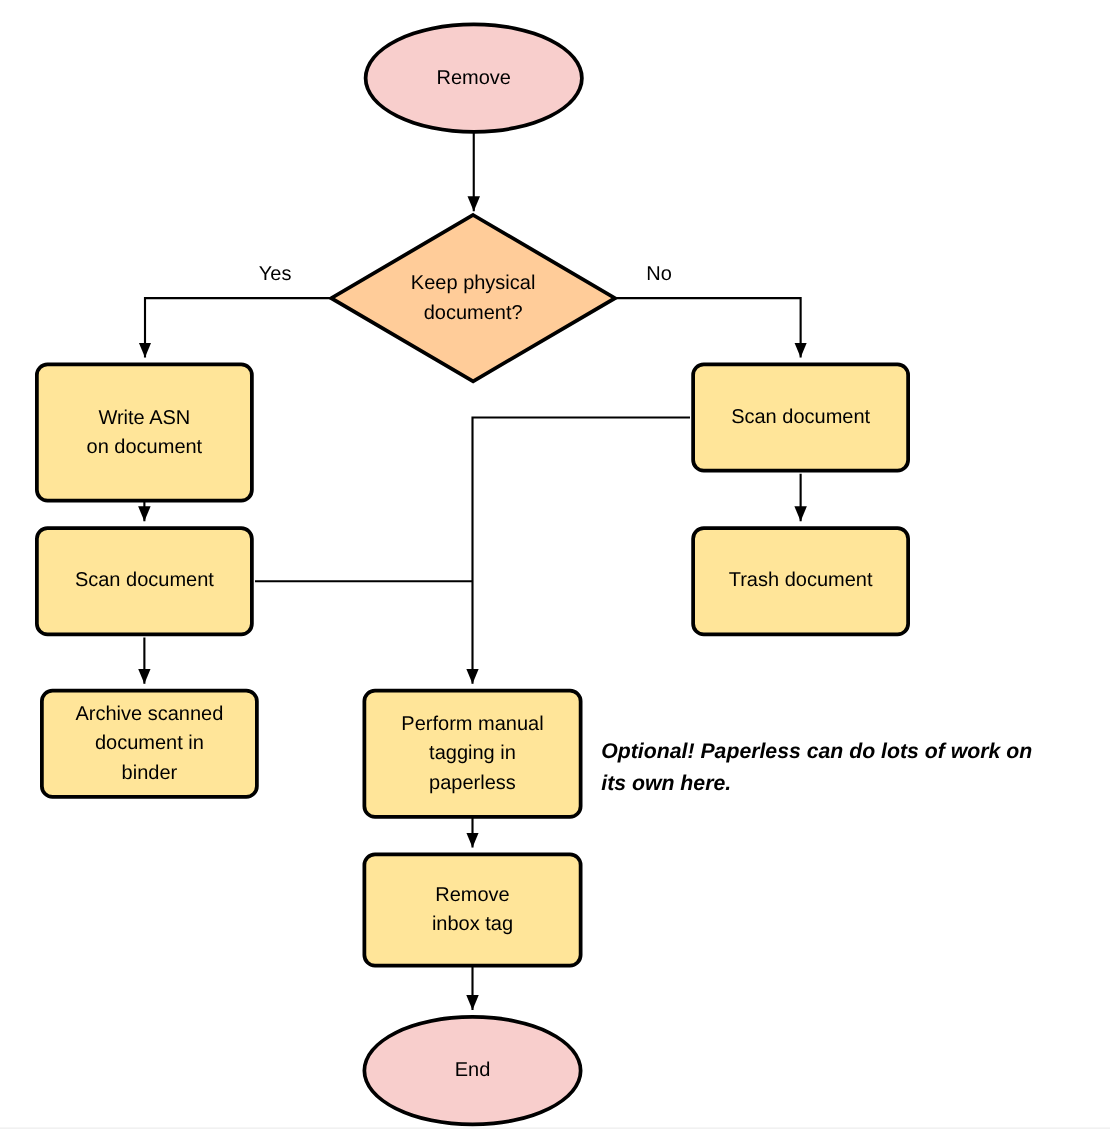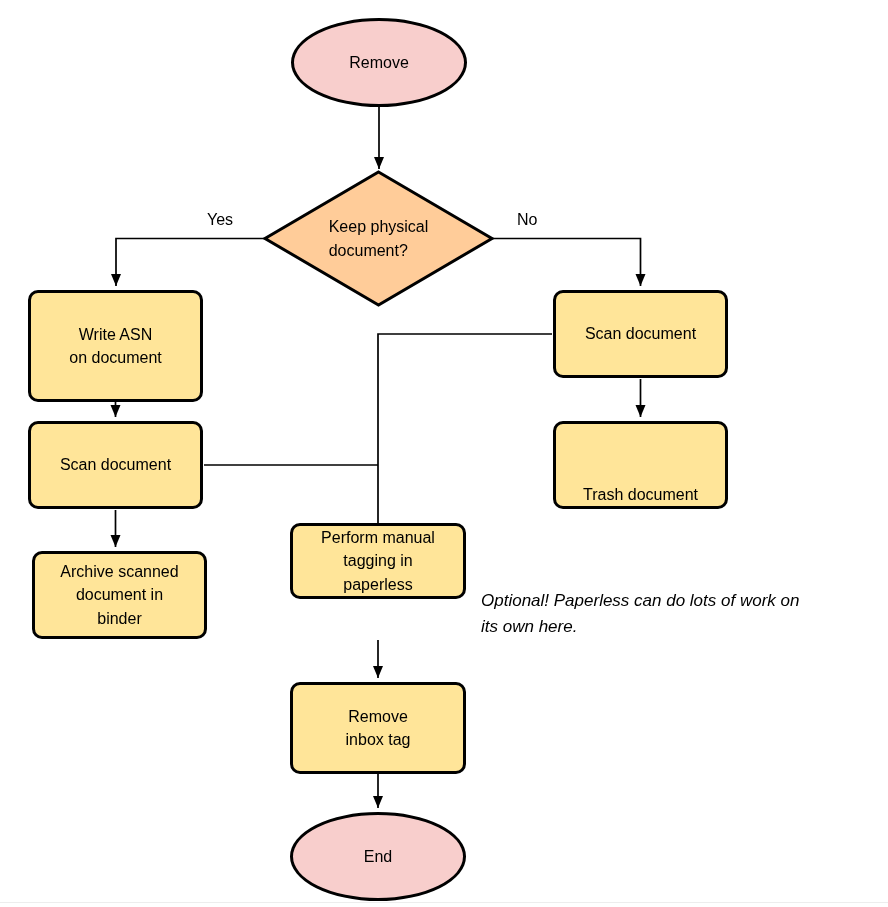--- a/index.html
+++ b/index.html
@@ -59,20 +59,21 @@
   .process {
     background: var(--process-fill);
     border: 3px solid var(--stroke);
     border-radius: 10px;
   }
   .decision-label {
     position: absolute;
     display: flex;
     align-items: center;
     justify-content: center;
+    text-align: center;
     font-size: 16px;
     line-height: 1.45;
     white-space: pre-line;
   }
   .edge-label {
     position: absolute;
     font-size: 16px;
     text-align: left;
   }
   .note {
@@ -135,31 +136,31 @@
   <div class="node process" style="left:32px; top:551px; width:175px; height:88px;">
     <span class="label">Archive scanned
 document in
 binder</span>
   </div>
 
   <div class="node process" style="left:553px; top:290px; width:175px; height:88px;">
     <span class="label">Scan document</span>
   </div>
 
-  <div class="node process" style="left:553px; top:421px; width:175px; height:88px;align-items:flex-end;">
+  <div class="node process" style="left:553px; top:421px; width:175px; height:88px;">
     <span class="label">Trash document</span>
   </div>
 
-  <div class="node process" style="left:290px; top:523px; width:176px; height:76px;">
+  <div class="node process" style="left:290px; top:551px; width:176px; height:104px;">
     <span class="label">Perform manual
 tagging in
 paperless</span>
   </div>
 
-  <div class="note" style="left:481px; top:588px; width:402px;">Optional! Paperless can do lots of work on
+  <div class="note" style="left:481px; top:588px; width:402px;font-weight:bold;">Optional! Paperless can do lots of work on
 its own here.</div>
 
   <div class="node process" style="left:290px; top:682px; width:176px; height:92px;">
     <span class="label">Remove
 inbox tag</span>
   </div>
 
   <div class="node terminator" style="left:290px; top:812px; width:176px; height:89px;align-items:center;">
     <span class="label">End</span>
   </div>

